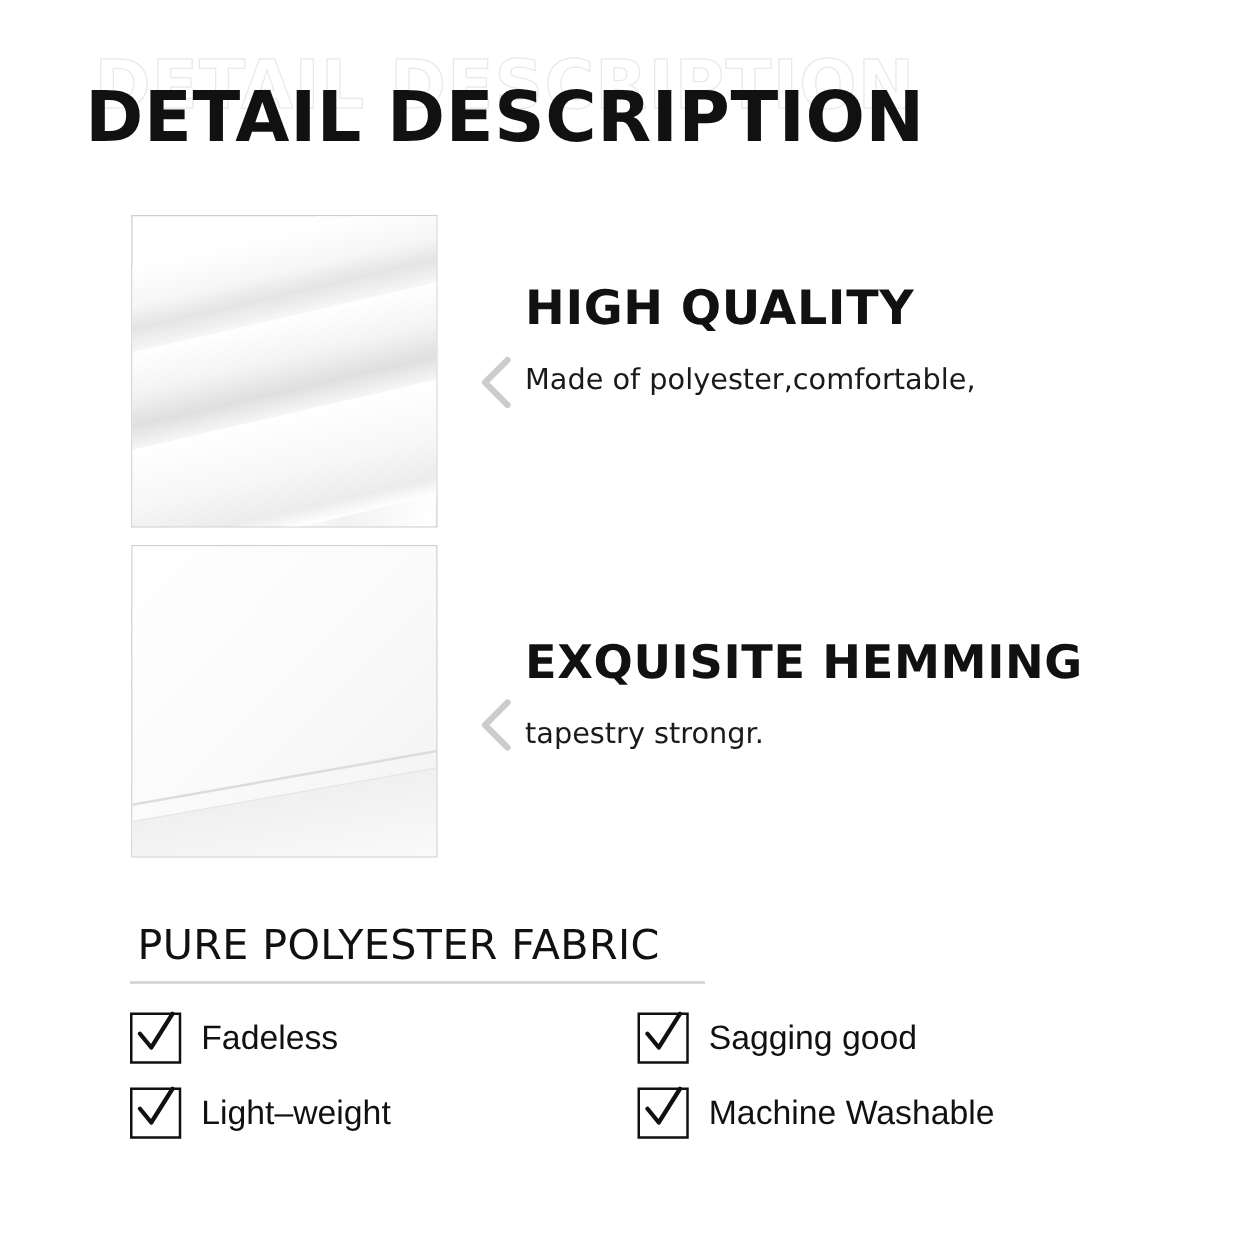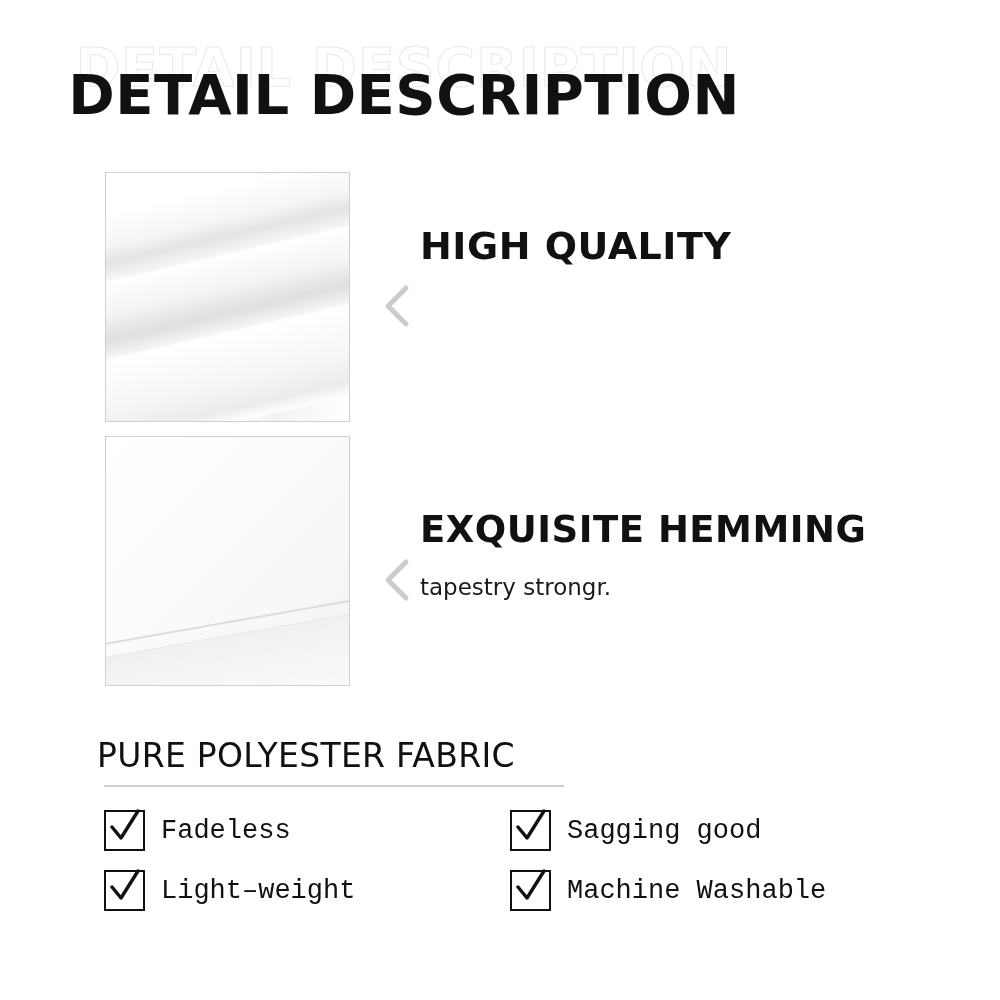--- a/index.html
+++ b/index.html
@@ -176,21 +176,21 @@
 
   
   .bottom {
     position: absolute;
     left: 0;
     top: 736px;
     width: 1000px;
   }
   .bottom-title {
     position: absolute;
-    left: 97px;
+    left: 110px;
     top: 0;
     font-size: 33px;
     font-weight: 500;
     color: #111111;
     letter-spacing: 0.3px;
     font-family: "DejaVu Sans", sans-serif;
     white-space: nowrap;
   }
   .bottom-rule {
     position: absolute;
@@ -229,21 +229,21 @@
   .checkbox svg {
     position: absolute;
     left: 2px;
     top: -3px;
   }
   .check-label {
     font-size: 27px;
     color: #111111;
     margin-left: 16px;
     white-space: nowrap;
-    font-family: Liberation Mono, monospace;
+    font-family: Liberation Sans, sans-serif;
   }
 </style>
 </head>
 <body>
 
 <div class="header-wrap">
   <div class="ghost-title">DETAIL DESCRIPTION</div>
   <div class="main-title">DETAIL DESCRIPTION</div>
 </div>
 
@@ -259,20 +259,21 @@
 
   <div class="arrow">
     <svg width="30" height="44" viewBox="0 0 30 44">
       <polyline points="24,4 6,22 24,40" fill="none" stroke="#cccccc" stroke-width="5" stroke-linecap="round" stroke-linejoin="round"></polyline>
     </svg>
   </div>
 
   <div class="feature-text">
     <div class="feature-heading">HIGH QUALITY</div>
     <div class="feature-body">
+      <div>Made of polyester,comfortable,</div>
     </div>
   </div>
 </section>
 
 <section class="feature feature-2">
   <div class="photo">
     <div class="photo-inner">
       <div class="hem-cloth"></div>
       <div class="hem-shade"></div>
       <div class="hem-line-1"></div>

